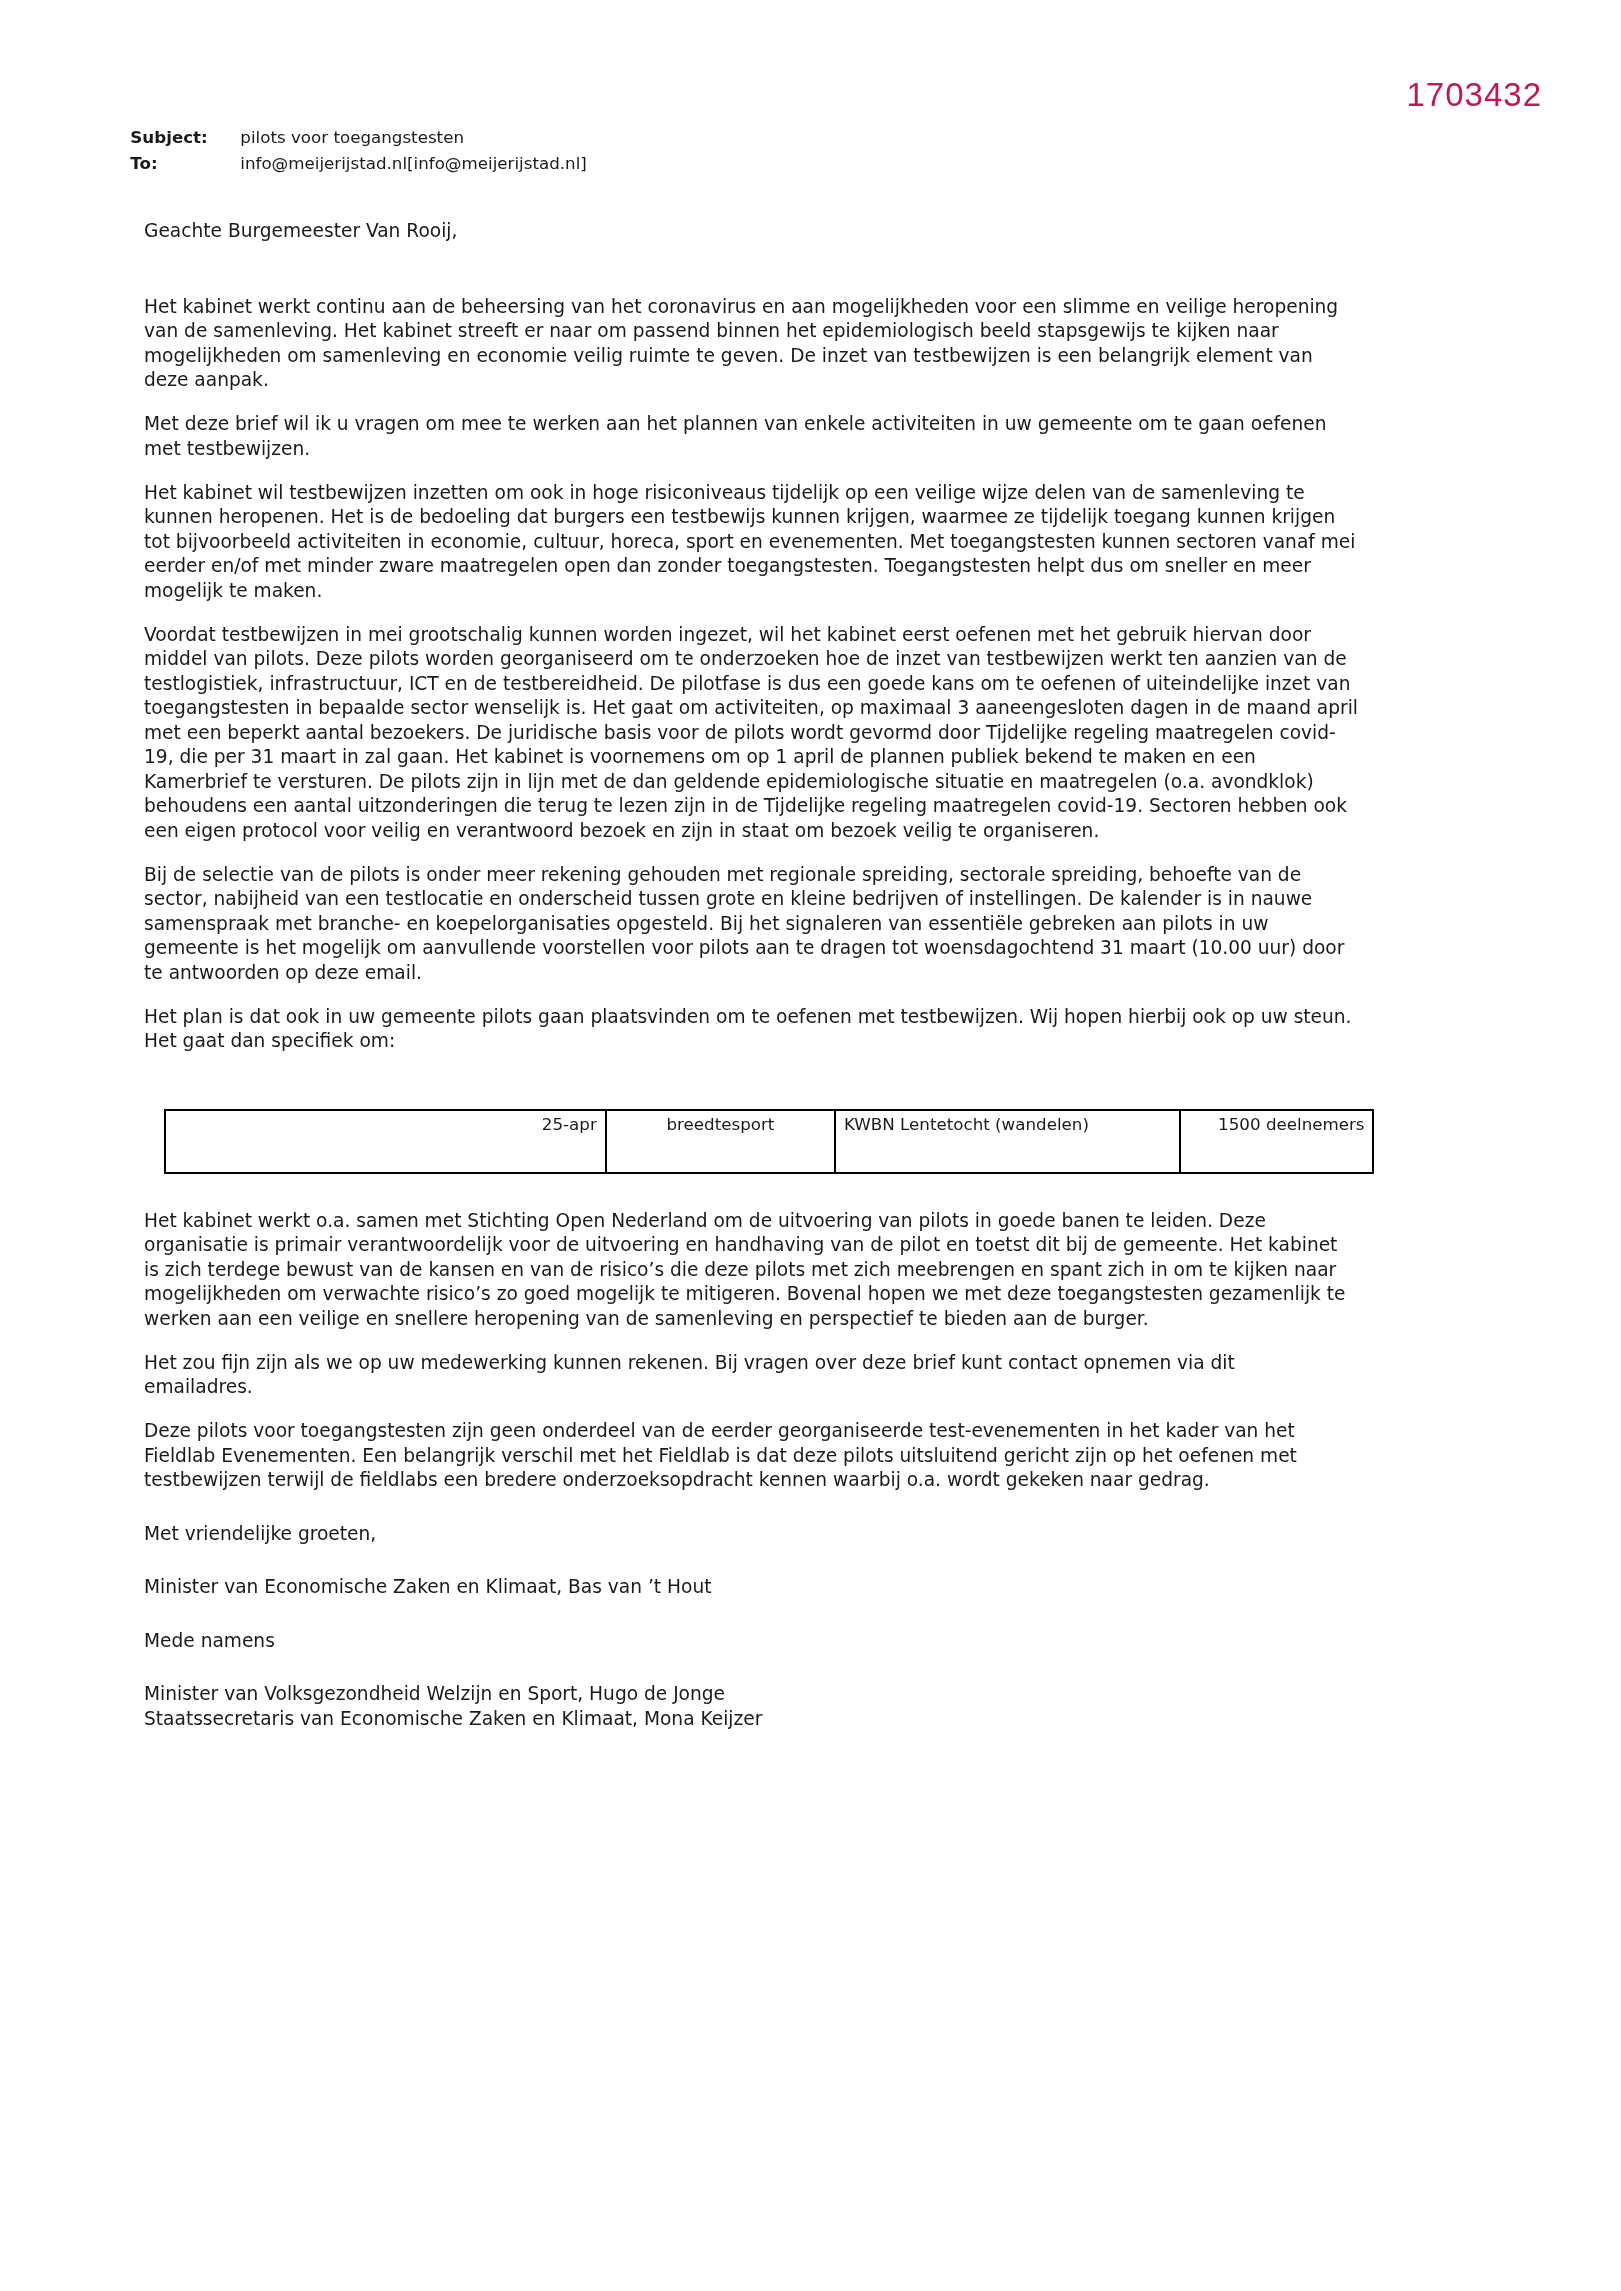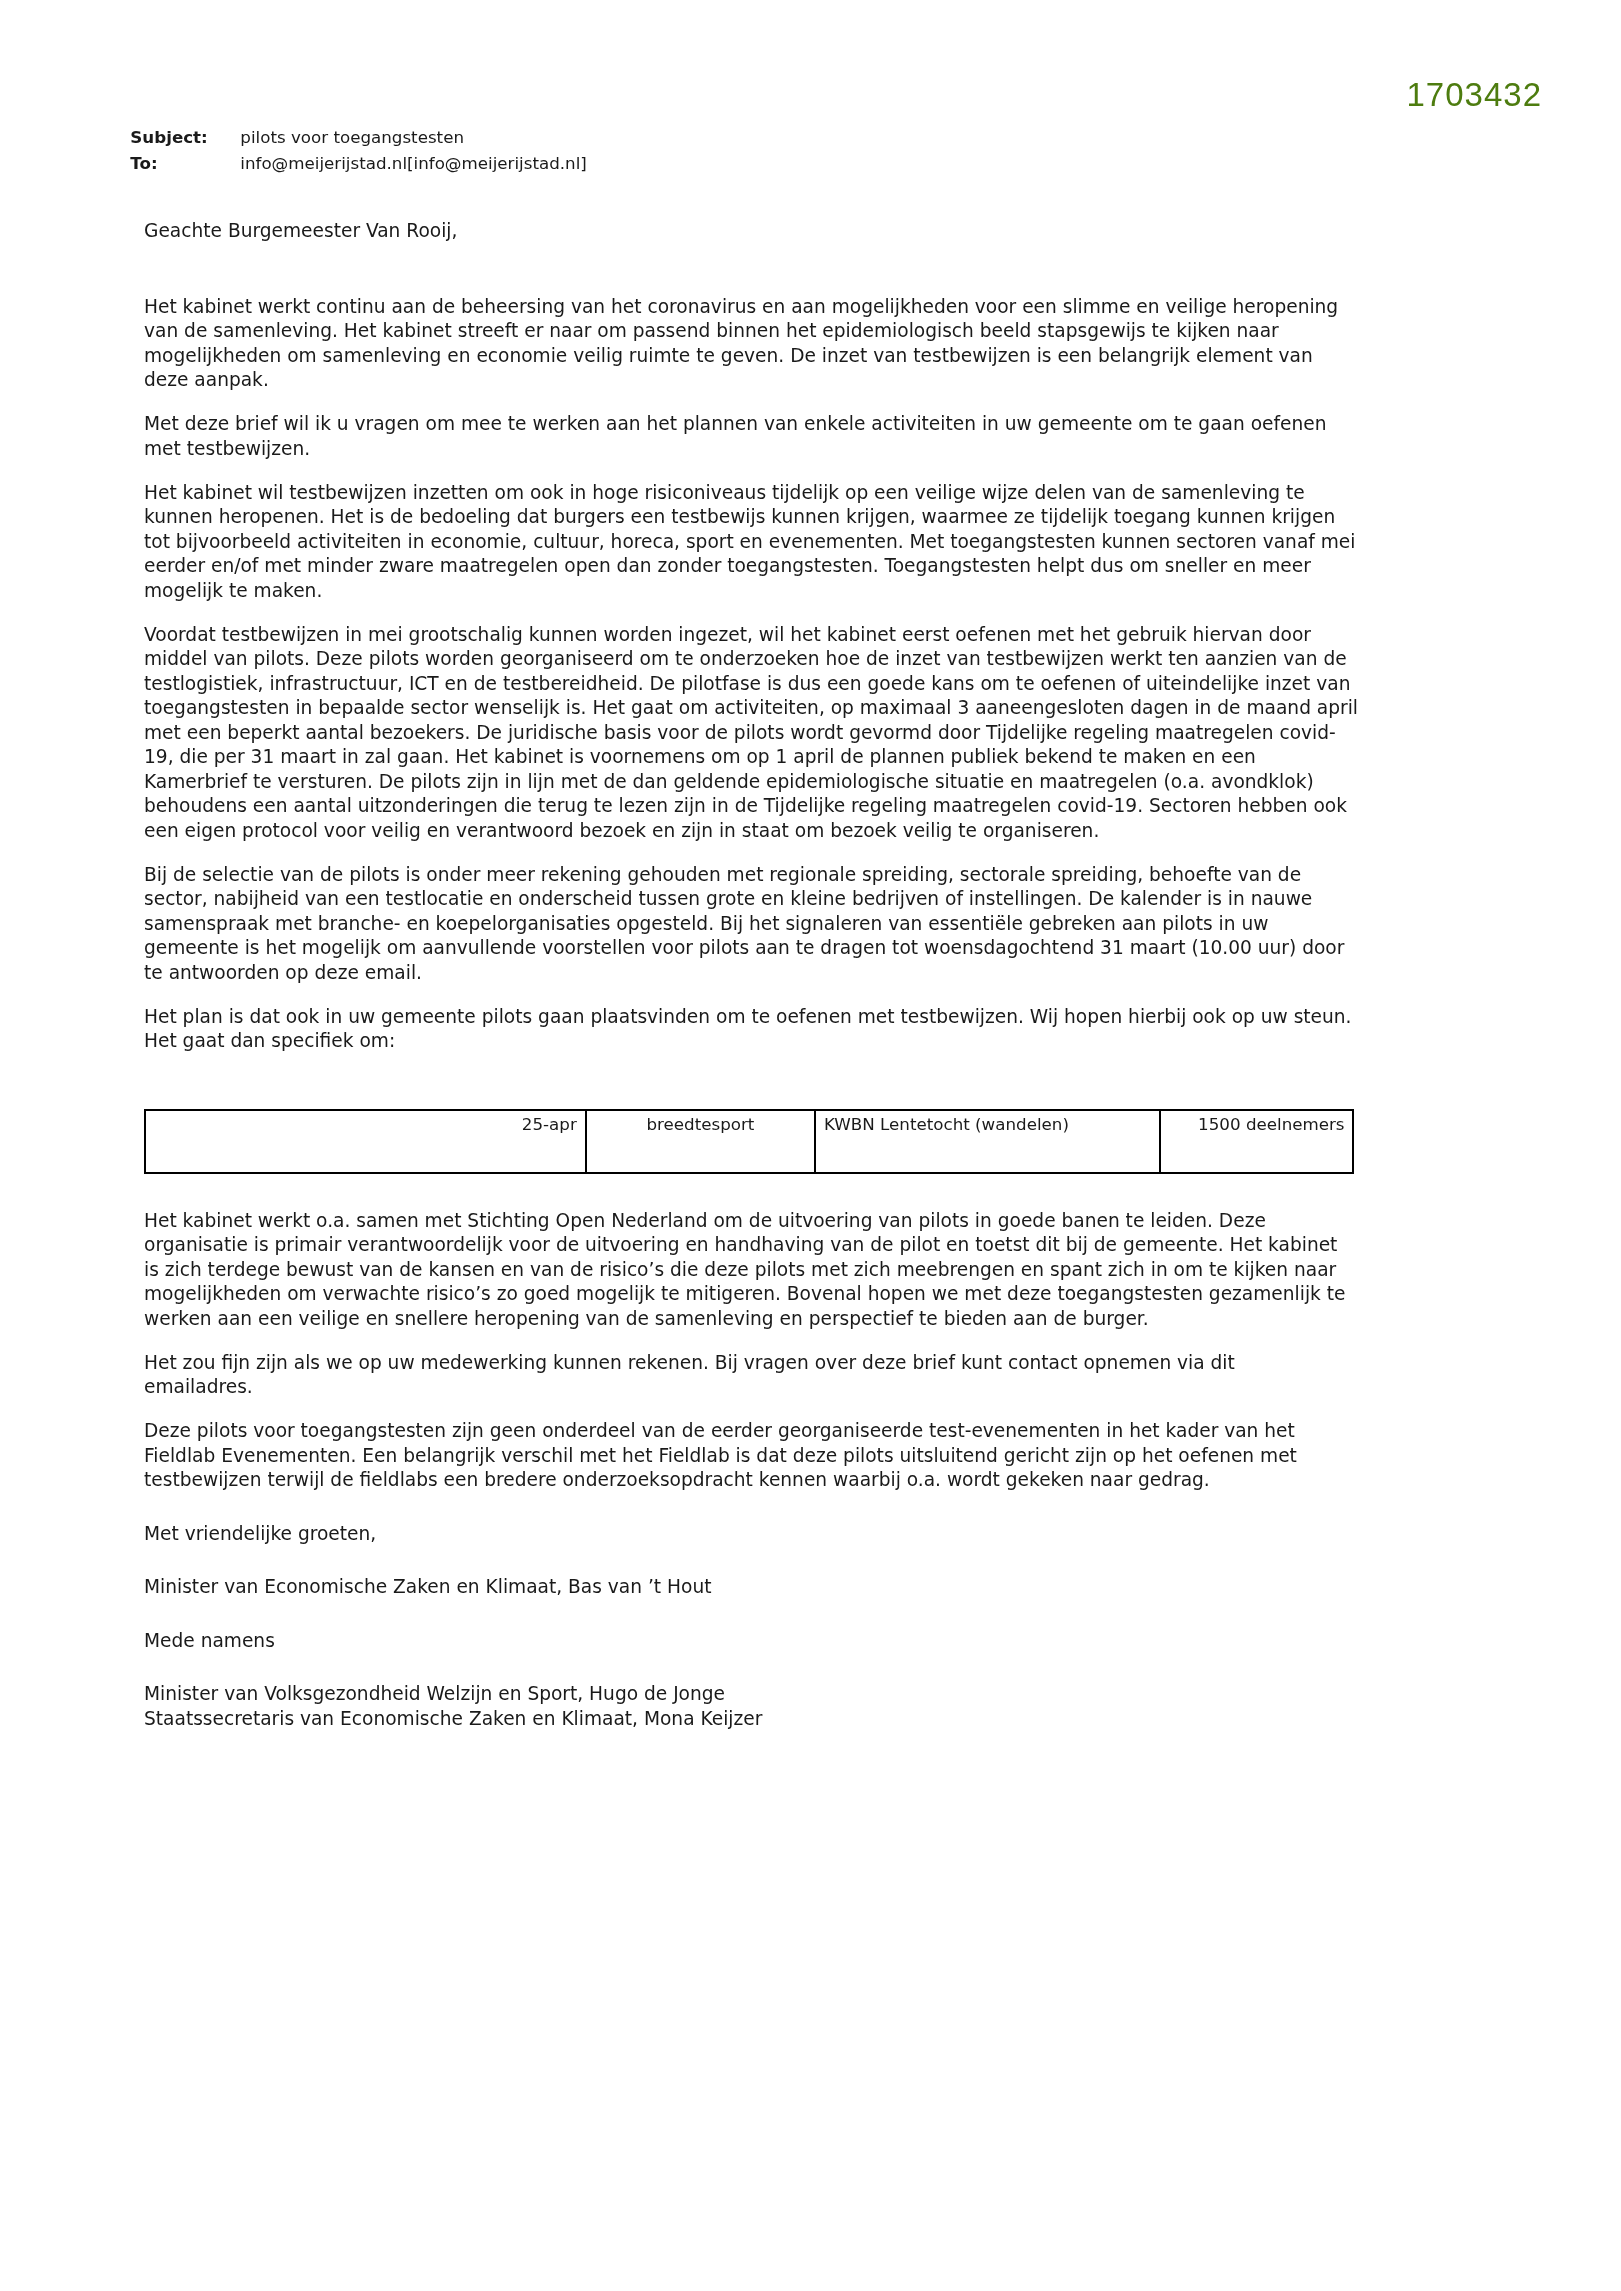--- a/index.html
+++ b/index.html
@@ -18,21 +18,21 @@
     font-family: "DejaVu Sans", "Liberation Sans", sans-serif;
     overflow: hidden;
   }
   .doc-number {
     position: absolute;
     top: 76px;
     right: 79px;
     font-family: "Liberation Sans", sans-serif;
     font-size: 33px;
     letter-spacing: 1px;
-    color: #4d7c0f;
+    color: #be185d;
   }
   .letter {
     position: absolute;
     left: 144px;
     top: 125px;
     width: 1335px;
   }
   .meta {
     margin-left: -13.7px;
     font-size: 16.7px;
@@ -73,20 +73,21 @@
   .pilot-table td {
     border: 2px solid #000;
     height: 55px;
     vertical-align: top;
     padding: 2.9px 7.8px;
     overflow: hidden;
   }
   .pilot-table {
     border-top: 2.9px solid #000;
     border-bottom: 2.9px solid #000;
+    margin-left: 20px;
   }
   .cell-date   { width: 423px; text-align: right; }
   .cell-sector { width: 212px; text-align: center; }
   .cell-event  { width: 327px; text-align: left; }
   .cell-participants { width: 176px; text-align: right; }
   .paragraph.after-table {
     margin-top: 35px;
   }
   .closing, .signature-line {
     font-size: 18.6px;

